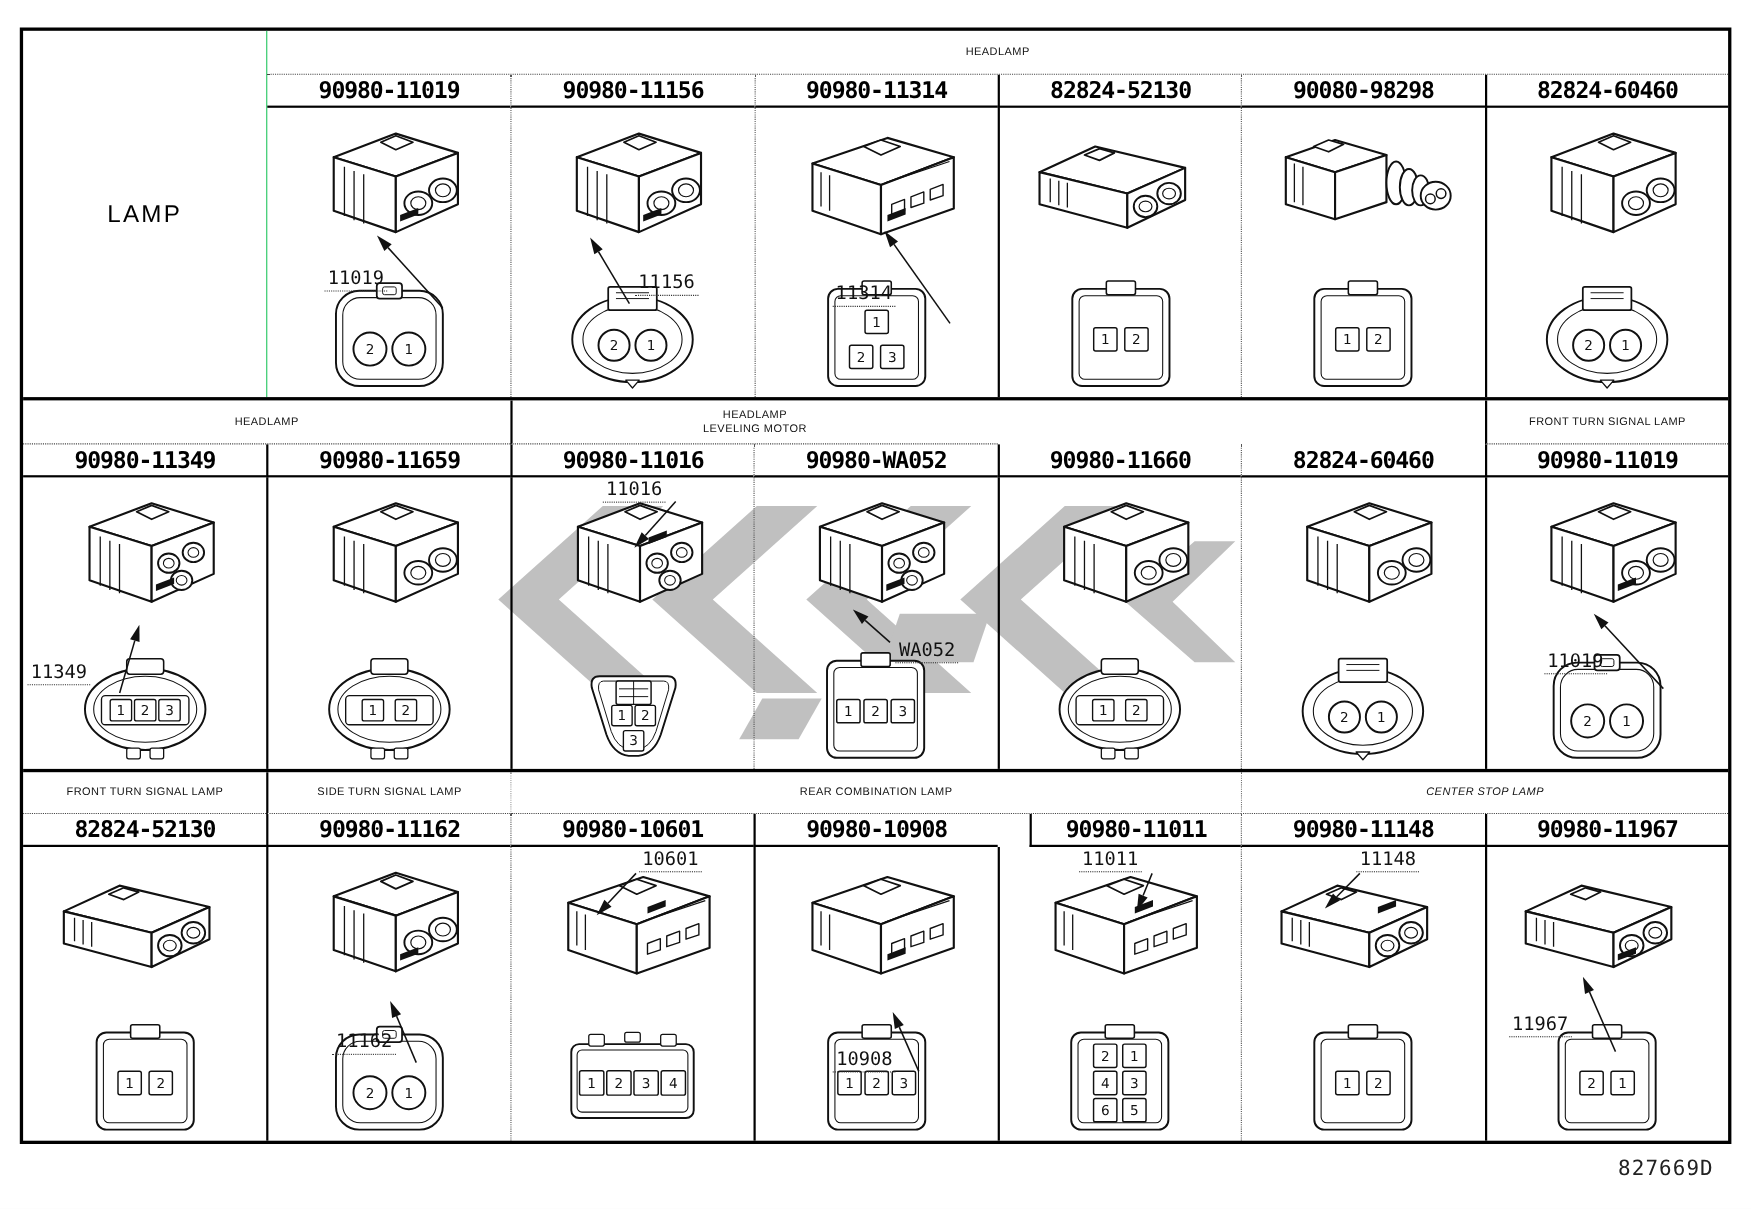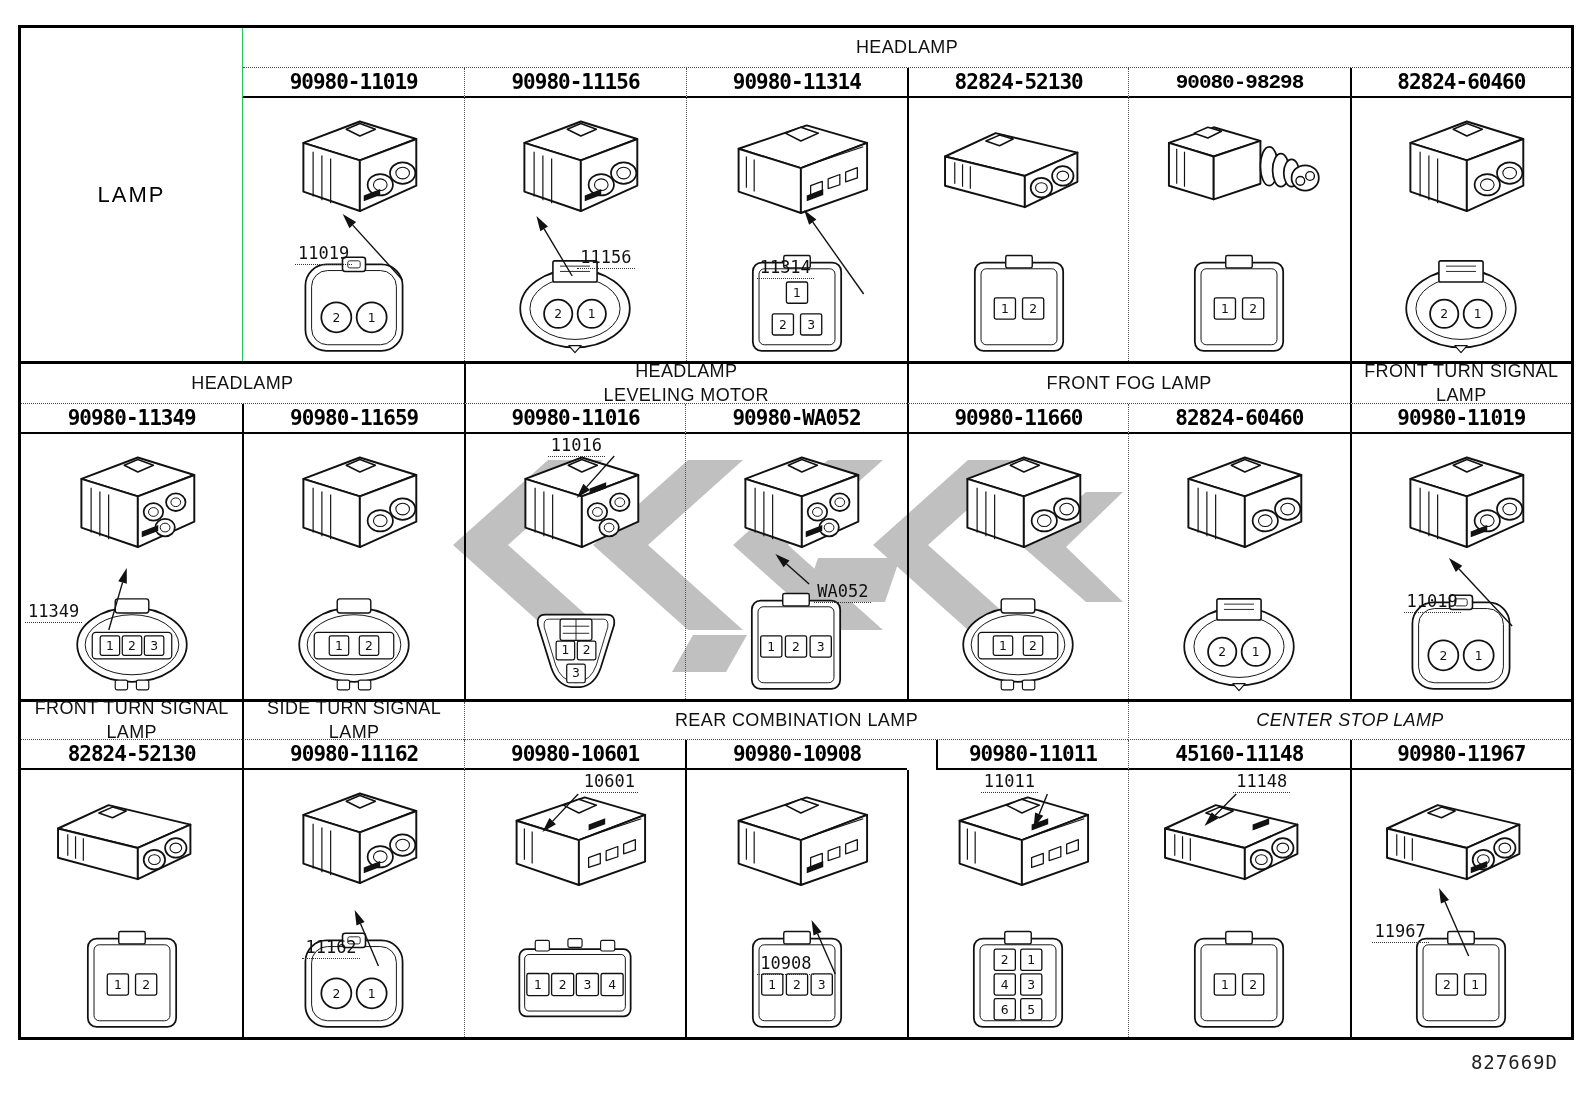--- a/index.html
+++ b/index.html
@@ -7,21 +7,21 @@
          font-family:"Liberation Sans",sans-serif;color:#000;overflow:hidden}
   .wm{position:absolute;left:438px;top:430px;width:700px;height:245px;z-index:0;opacity:.85}
   .tbl{position:absolute;left:18px;top:25px;width:1556px;height:1015px;
        border:3px solid #000;box-sizing:border-box;z-index:1}
   .rg{display:grid;box-sizing:border-box;position:relative}
   .rg1{height:333px;grid-template-columns:222px repeat(6,1fr);grid-template-rows:40px 30px 1fr}
   .rg2{height:338px;border-top:3px solid #000;grid-template-columns:repeat(7,1fr);grid-template-rows:40px 30px 1fr}
   .rg3{height:338px;border-top:3px solid #000;grid-template-columns:repeat(7,1fr);grid-template-rows:38px 30px 1fr}
   .lamp{grid-column:1;grid-row:1/4;display:flex;align-items:center;justify-content:center;
         font-size:22px;letter-spacing:2px;border-right:1px solid #22c55e;box-sizing:border-box}
-  .hcell{display:flex;align-items:center;justify-content:center;font-size:18px;color:#111;
+  .hcell{display:flex;align-items:center;justify-content:center;font-size:10px;color:#111;
          letter-spacing:.4px;border-bottom:1px dotted #444;text-align:center;
          white-space:pre-line;line-height:1.3;box-sizing:border-box}
   .ncell{display:flex;align-items:center;justify-content:center;
          font-family:"DejaVu Sans Mono",monospace;font-weight:bold;font-size:21px;
          letter-spacing:-1px;border-bottom:2px solid #000;box-sizing:border-box}
   .pcell{position:relative;box-sizing:border-box;overflow:hidden}
   .bl-s{border-left:2px solid #000}
   .bl-d{border-left:1px dotted #555}
   .iso{position:absolute;left:50%;transform:translateX(-50%);top:4px;height:146px}
   .front{position:absolute;left:50%;transform:translateX(-50%);bottom:3px;height:106px}
@@ -170,21 +170,21 @@
           <svg class="front" viewBox="0 0 150 120" width="133" height="106" preserveAspectRatio="xMidYMid meet">
             <rect x="25" y="12" width="100" height="100" rx="10" fill="#fff" stroke="#111" stroke-width="2"></rect>
             <rect x="32" y="19" width="86" height="86" rx="6" fill="#fff" stroke="#111" stroke-width="1.1"></rect>
             <rect x="60" y="4" width="30" height="14" rx="2" fill="#fff" stroke="#111" stroke-width="1.6"></rect>
             <rect x="47" y="52" width="24" height="24" rx="2" fill="#fff" stroke="#111" stroke-width="1.5"></rect>
             <text x="59" y="69" font-size="14" text-anchor="middle" font-family="DejaVu Sans, sans-serif" fill="#111">1</text>
             <rect x="79" y="52" width="24" height="24" rx="2" fill="#fff" stroke="#111" stroke-width="1.5"></rect>
             <text x="91" y="69" font-size="14" text-anchor="middle" font-family="DejaVu Sans, sans-serif" fill="#111">2</text>
           </svg>
         </div>
-        <div class="ncell bl-d" style="grid-area: 2 / 6; font-family: Liberation Mono, monospace;">90080-98298</div>
+        <div class="ncell bl-d" style="grid-area: 2 / 6;">90080-98298</div>
         <div class="pcell bl-d" style="grid-area: 3 / 6;">
           <svg class="iso" viewBox="0 0 180 150" width="185" height="146" preserveAspectRatio="xMidYMin meet">
             <polygon points="64,26 112,40 64,56 18,42" fill="#fff" stroke="#111" stroke-width="2" stroke-linejoin="round"></polygon>
             <polygon points="18,42 64,56 64,100 18,86" fill="#fff" stroke="#111" stroke-width="2" stroke-linejoin="round"></polygon>
             <polygon points="64,56 112,40 112,84 64,100" fill="#fff" stroke="#111" stroke-width="2" stroke-linejoin="round"></polygon>
             <polygon points="44,32 58,26 72,30 58,37" fill="#fff" stroke="#111" stroke-width="1.6" stroke-linejoin="round"></polygon>
             <ellipse cx="121" cy="66" rx="9" ry="20" fill="#fff" stroke="#111" stroke-width="1.8"></ellipse>
             <ellipse cx="133" cy="70" rx="8.5" ry="17" fill="#fff" stroke="#111" stroke-width="1.8"></ellipse>
             <ellipse cx="144" cy="73" rx="8" ry="14" fill="#fff" stroke="#111" stroke-width="1.8"></ellipse>
             <ellipse cx="158" cy="78" rx="14" ry="13" fill="#fff" stroke="#111" stroke-width="1.8"></ellipse>
@@ -229,21 +229,20 @@
             <text x="56" y="75" font-size="14" text-anchor="middle" font-family="DejaVu Sans, sans-serif" fill="#111">2</text>
             <text x="94" y="75" font-size="14" text-anchor="middle" font-family="DejaVu Sans, sans-serif" fill="#111">1</text>
             <polygon points="68,106 82,106 75,114" fill="#fff" stroke="#111" stroke-width="1.3" stroke-linejoin="round"></polygon>
           </svg>
         </div>
       </div>
       <div class="rg rg2">
         <div class="hcell" style="grid-area: 1 / 1 / auto / span 2;">HEADLAMP</div>
         <div class="hcell bl-s" style="grid-area: 1 / 3 / auto / span 2;">HEADLAMP
 LEVELING MOTOR</div>
-        <div class="hcell bl-s" style="grid-area: 1 / 5 / auto / span 2;">FRONT FOG LAMP</div>
         <div class="hcell bl-s" style="grid-area: 1 / 7 / auto / span 1;">FRONT TURN SIGNAL LAMP</div>
         <div class="ncell" style="grid-area: 2 / 1;">90980-11349</div>
         <div class="pcell" style="grid-area: 3 / 1;">
           <svg class="iso" viewBox="0 0 180 150" width="185" height="146" preserveAspectRatio="xMidYMin meet">
             <polygon points="96,20 154,38 96,60 38,42" fill="#fff" stroke="#111" stroke-width="2" stroke-linejoin="round"></polygon>
             <polygon points="38,42 96,60 96,112 38,92" fill="#fff" stroke="#111" stroke-width="2" stroke-linejoin="round"></polygon>
             <polygon points="96,60 154,38 154,86 96,112" fill="#fff" stroke="#111" stroke-width="2" stroke-linejoin="round"></polygon>
             <polygon points="82,28 96,22 112,28 96,35" fill="#fff" stroke="#111" stroke-width="1.6" stroke-linejoin="round"></polygon>
             <line x1="48" y1="51" x2="48" y2="97" stroke="#111" stroke-width="1.2"></line>
             <line x1="57" y1="55" x2="57" y2="101" stroke="#111" stroke-width="1.2"></line>
@@ -627,21 +626,21 @@
             <text x="60" y="97" font-size="14" text-anchor="middle" font-family="DejaVu Sans, sans-serif" fill="#111">6</text>
             <rect x="78" y="80" width="24" height="24" rx="2" fill="#fff" stroke="#111" stroke-width="1.5"></rect>
             <text x="90" y="97" font-size="14" text-anchor="middle" font-family="DejaVu Sans, sans-serif" fill="#111">5</text>
           </svg>
           <div class="callout" style="left:72px;top:2px">11011</div>
           <svg class="ov" viewBox="0 0 222 267" preserveAspectRatio="none">
             <line x1="140" y1="24" x2="131.7112470788144" y2="44.129828522879265" stroke="#111" stroke-width="1.4"></line>
             <polygon points="126,58 127.5501956356782,42.41645439923494 135.87229852195063,45.843202646523594" fill="#111"></polygon>
           </svg>
         </div>
-        <div class="ncell bl-d" style="grid-area: 2 / 6;">45160-11148</div>
+        <div class="ncell bl-d" style="grid-area: 2 / 6;">90980-11148</div>
         <div class="pcell bl-d" style="grid-area: 3 / 6;">
           <svg class="iso" viewBox="0 0 180 150" width="185" height="146" preserveAspectRatio="xMidYMin meet">
             <polygon points="66,32 150,52 96,76 14,56" fill="#fff" stroke="#111" stroke-width="2" stroke-linejoin="round"></polygon>
             <polygon points="14,56 96,76 96,108 14,86" fill="#fff" stroke="#111" stroke-width="2" stroke-linejoin="round"></polygon>
             <polygon points="96,76 150,52 150,82 96,108" fill="#fff" stroke="#111" stroke-width="2" stroke-linejoin="round"></polygon>
             <polygon points="56,40 70,34 84,38 70,45" fill="#fff" stroke="#111" stroke-width="1.6" stroke-linejoin="round"></polygon>
             <line x1="24" y1="62" x2="24" y2="84" stroke="#111" stroke-width="1.2"></line>
             <line x1="32" y1="64" x2="32" y2="87" stroke="#111" stroke-width="1.2"></line>
             <line x1="40" y1="66" x2="40" y2="89" stroke="#111" stroke-width="1.2"></line>
             <ellipse cx="113" cy="88" rx="11" ry="10" fill="#fff" stroke="#111" stroke-width="1.8"></ellipse>

